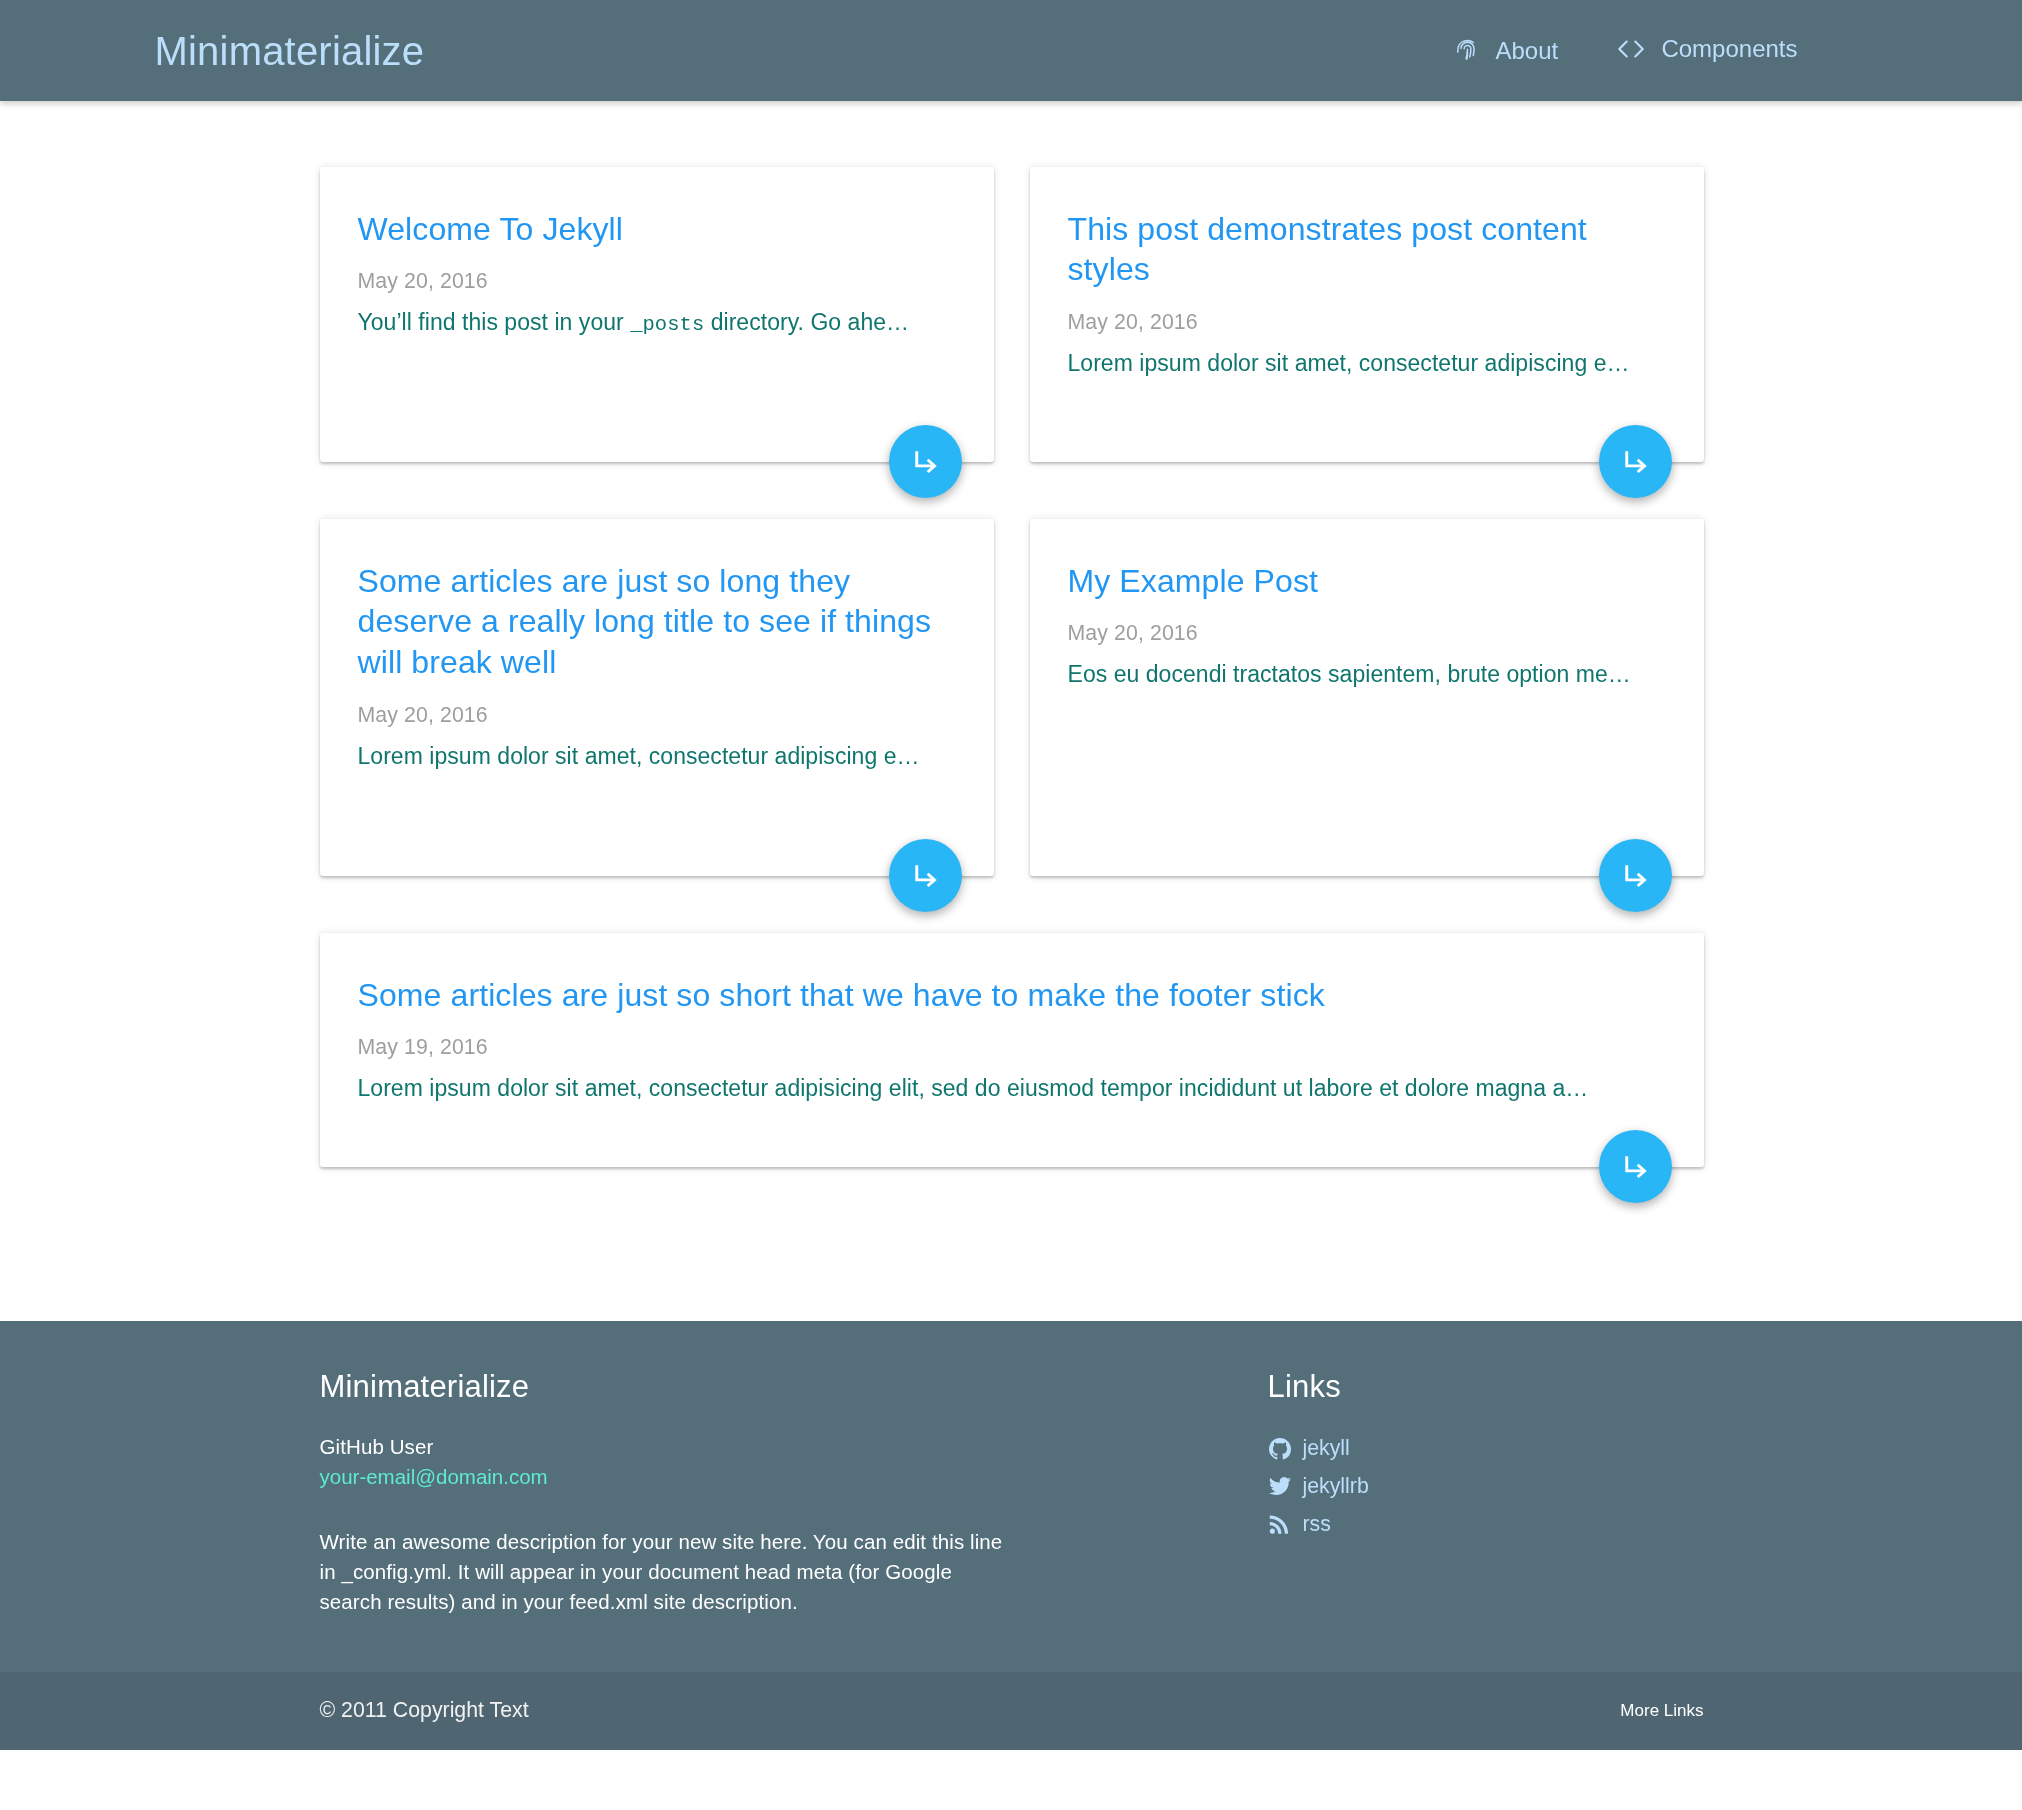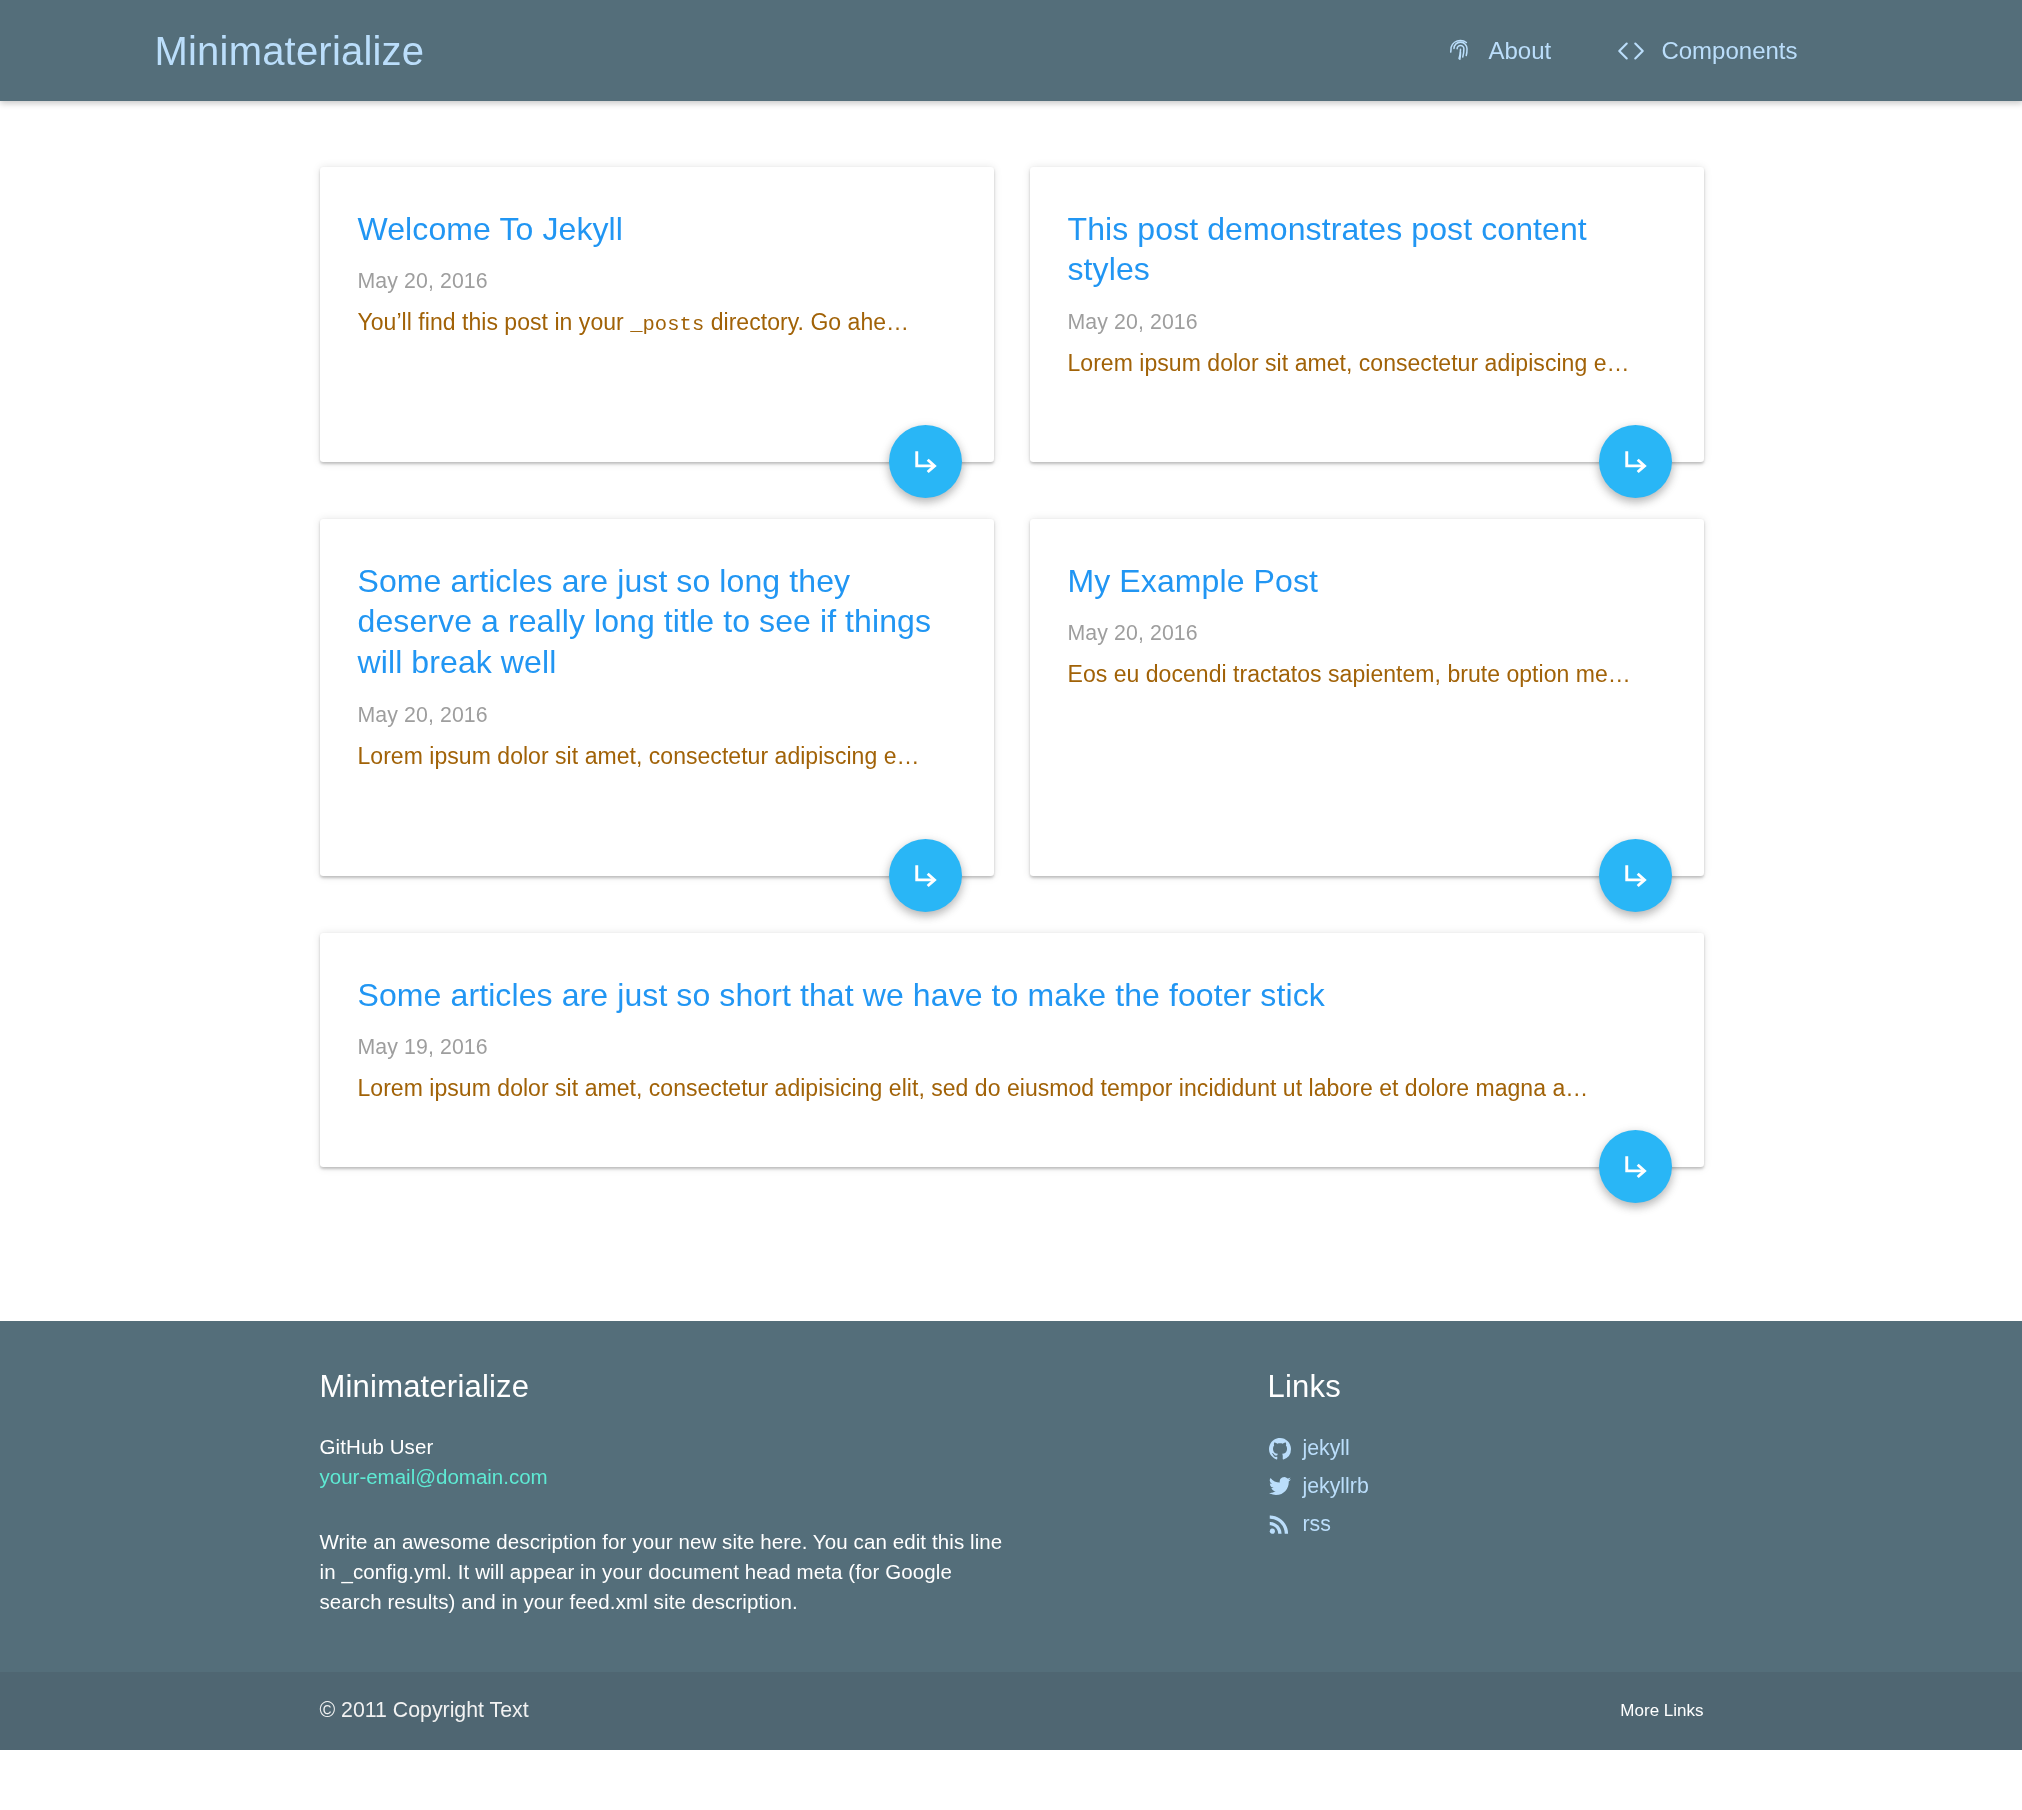--- a/index.html
+++ b/index.html
@@ -36,22 +36,22 @@
     color: #BBDEFB;
     font-size: 40px;
     font-weight: 400;
     letter-spacing: 0.2px;
     text-decoration: none;
     line-height: 1;
     display: block;
   }
   .nav-links {
     display: flex;
-    align-items: center;
-    gap: 16px;
+    align-items: flex-start;
+    gap: 9px;
   }
   .nav-link {
     color: #BBDEFB;
     font-size: 24px;
     text-decoration: none;
     display: flex;
     align-items: center;
     gap: 14.2px;
     padding: 0 24px;
     line-height: 1;
@@ -101,21 +101,21 @@
     letter-spacing: 0.1px;
   }
   .card-date {
     color: #9e9e9e;
     font-size: 21.3px;
     line-height: 1;
     margin-top: 22px;
     letter-spacing: 0.1px;
   }
   .card-excerpt {
-    color: #a16207;
+    color: #0f766e;
     font-size: 23px;
     line-height: 1.35;
     margin-top: 14.2px;
     letter-spacing: 0.04px;
     white-space: nowrap;
     overflow: hidden;
   }
   .card-excerpt code,
   .mono {
     font-family: "Liberation Mono", "DejaVu Sans Mono", monospace;

